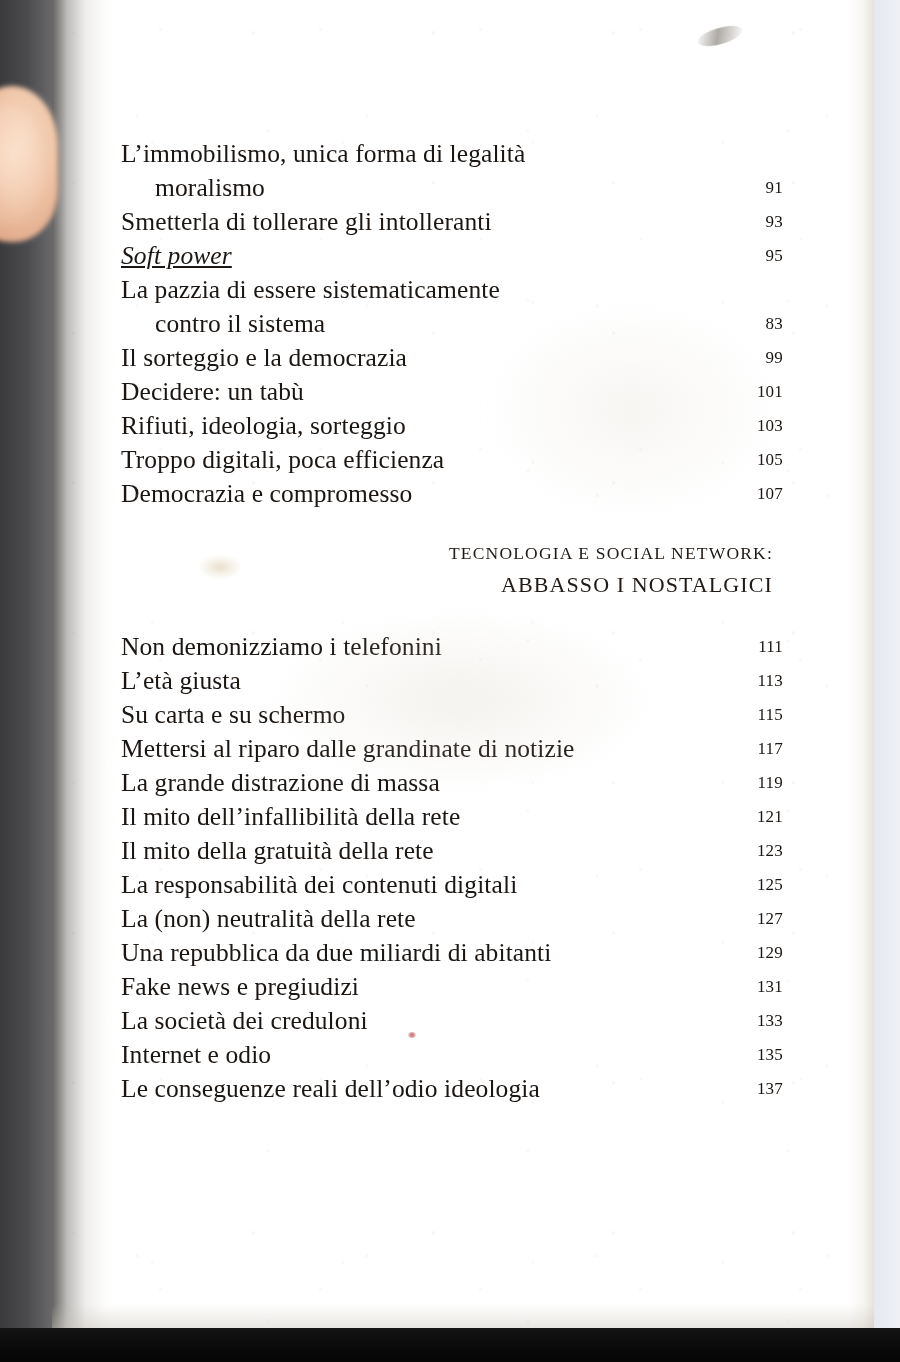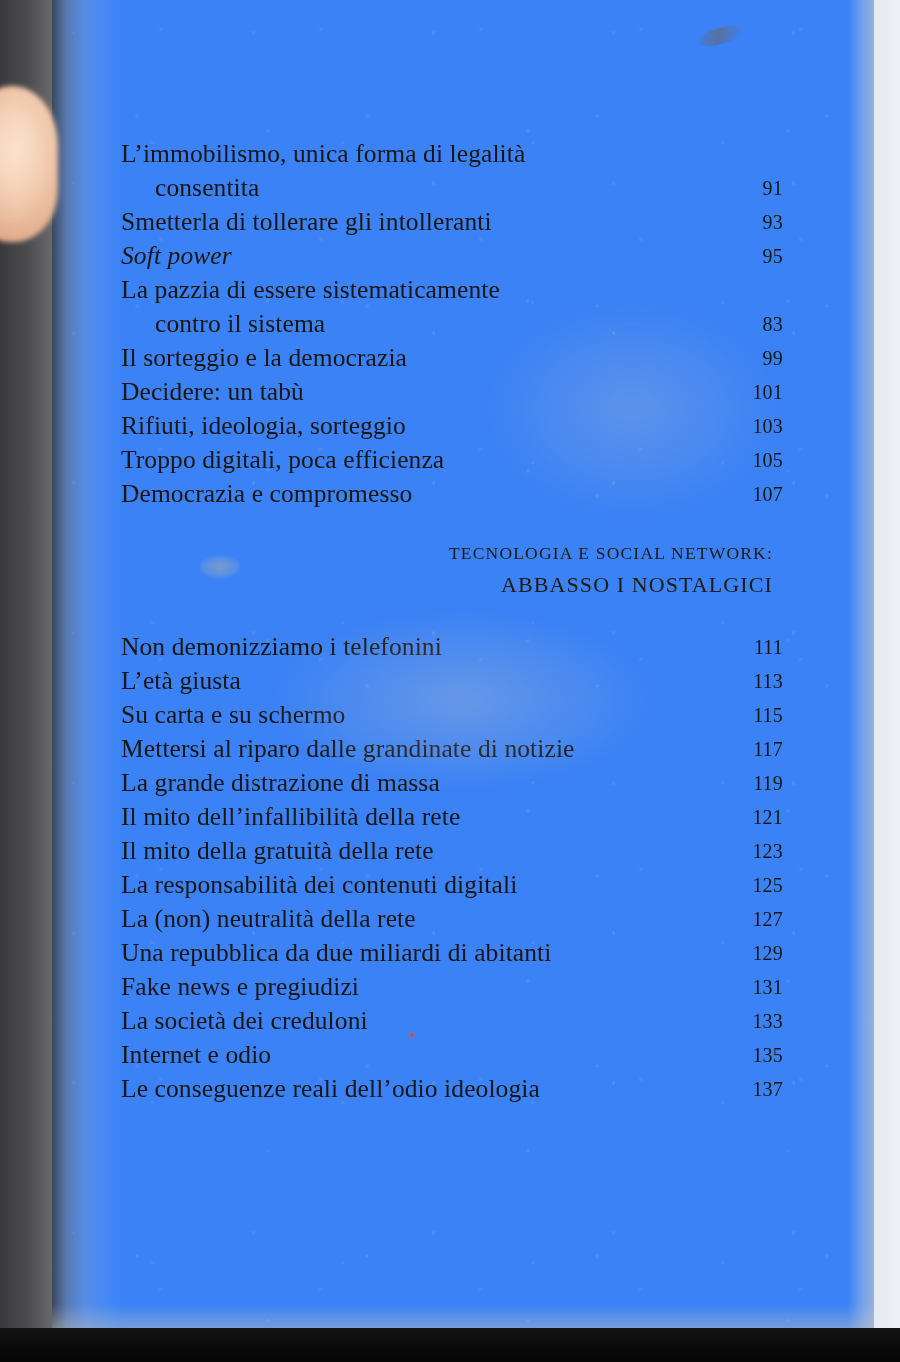--- a/index.html
+++ b/index.html
@@ -53,21 +53,21 @@
     z-index: 6;
   }
 
   
   .page {
     position: absolute;
     left: 52px;
     top: 0;
     width: 822px;
     height: 1330px;
-    background: #3b82f6;
+    background: #ffffff;
     overflow: hidden;
   }
   
   .page-gutter-shade {
     position: absolute;
     left: 0;
     top: 0;
     width: 70px;
     height: 1330px;
     background: linear-gradient(90deg,
@@ -163,25 +163,26 @@
     line-height: 34px;
     letter-spacing: 0.1px;
   }
   .entry .label {
     display: inline;
   }
   .entry .page-num {
     position: absolute;
     right: 18px;
     top: 0;
-    font-size: 20px;
+    font-size: 17px;
     letter-spacing: 0.2px;
   }
   .entry.italic .label {
     font-style: italic;
+    text-decoration: underline;
   }
   
   .entry .cont {
     display: block;
     padding-left: 34px;
   }
   .entry.wrap .page-num {
     top: 34px;
   }
 
@@ -273,21 +274,21 @@
     <div class="blemish blemish-wash"></div>
     <div class="blemish blemish-wash2"></div>
     <div class="blemish blemish-top"></div>
     <div class="blemish blemish-heading"></div>
     <div class="blemish blemish-red-dot"></div>
 
     <div class="toc">
 
       <div class="group-1">
 
-      <div class="entry wrap"><span class="label">L’immobilismo, unica forma di legalità</span><span class="cont">consentita</span><span class="page-num">91</span></div>
+      <div class="entry wrap"><span class="label">L’immobilismo, unica forma di legalità</span><span class="cont">moralismo</span><span class="page-num">91</span></div>
           <div class="entry"><span class="label">Smetterla di tollerare gli intolleranti</span><span class="page-num">93</span></div>
           <div class="entry italic"><span class="label">Soft power</span><span class="page-num">95</span></div>
           <div class="entry wrap"><span class="label">La pazzia di essere sistematicamente</span><span class="cont">contro il sistema</span><span class="page-num">83</span></div>
           <div class="entry"><span class="label">Il sorteggio e la democrazia</span><span class="page-num">99</span></div>
           <div class="entry"><span class="label">Decidere: un tabù</span><span class="page-num">101</span></div>
           <div class="entry"><span class="label">Rifiuti, ideologia, sorteggio</span><span class="page-num">103</span></div>
           <div class="entry"><span class="label">Troppo digitali, poca efficienza</span><span class="page-num">105</span></div>
           <div class="entry"><span class="label">Democrazia e compromesso</span><span class="page-num">107</span></div>
         </div>
 

